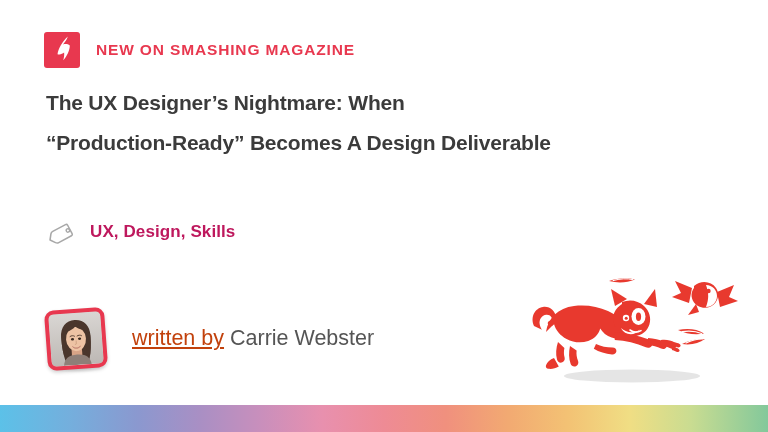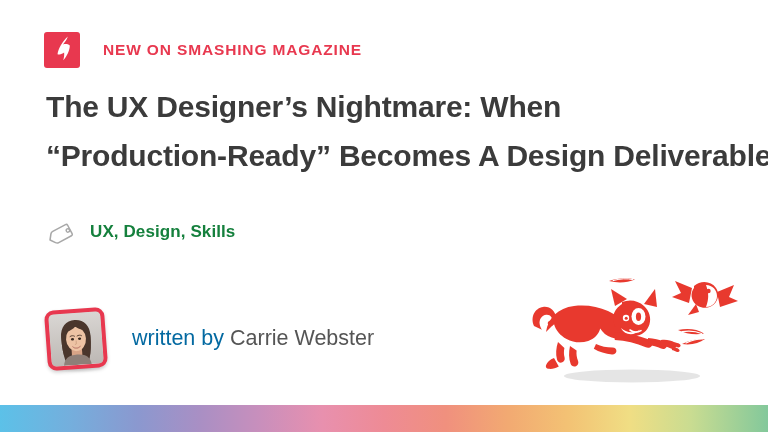--- a/index.html
+++ b/index.html
@@ -21,21 +21,21 @@
     overflow: hidden;
   }
 
   
   .kicker-row {
     position: absolute;
     left: 44px;
     top: 30px;
     display: flex;
     align-items: center;
-    gap: 23px;
+    gap: 16px;
     height: 40px;
   }
 
   .brand-logo {
     width: 36px;
     height: 36px;
     display: block;
     flex: 0 0 auto;
   }
 
@@ -51,21 +51,21 @@
 
   
   .headline {
     position: absolute;
     left: 46px;
     top: 92px;
     width: 690px;
   }
 
   .headline-line {
-    font-size: 30px;
+    font-size: 21px;
     font-weight: 700;
     color: #3B3B3B;
     letter-spacing: -0.2px;
     line-height: 1;
     white-space: nowrap;
   }
 
   .headline-line + .headline-line { margin-top: 19px; }
 
   
@@ -77,21 +77,21 @@
     align-items: center;
     gap: 12px;
     height: 32px;
   }
 
   .tag-icon { width: 30px; height: 30px; display: block; flex: 0 0 auto; }
 
   .tags-text {
     font-size: 17px;
     font-weight: 700;
-    color: #15803d;
+    color: #be185d;
     letter-spacing: 0.1px;
     white-space: nowrap;
     line-height: 1;
   }
 
   
   .author-row {
     position: absolute;
     left: 40px;
     top: 302px;
@@ -138,21 +138,21 @@
   }
 
   .byline {
     margin-left: 20px;
     font-size: 21.5px;
     line-height: 1;
     white-space: nowrap;
     padding-bottom: 4px;
   }
 
-  .byline-prefix { color: #0369a1; font-weight: 400; }
+  .byline-prefix { color: #c2410c; font-weight: 400; text-decoration: underline; }
   .byline-name   { color: #555555; font-weight: 400; }
 
   
   .illustration {
     position: absolute;
     right: 18px;
     top: 258px;
     width: 224px;
     height: 130px;
   }

